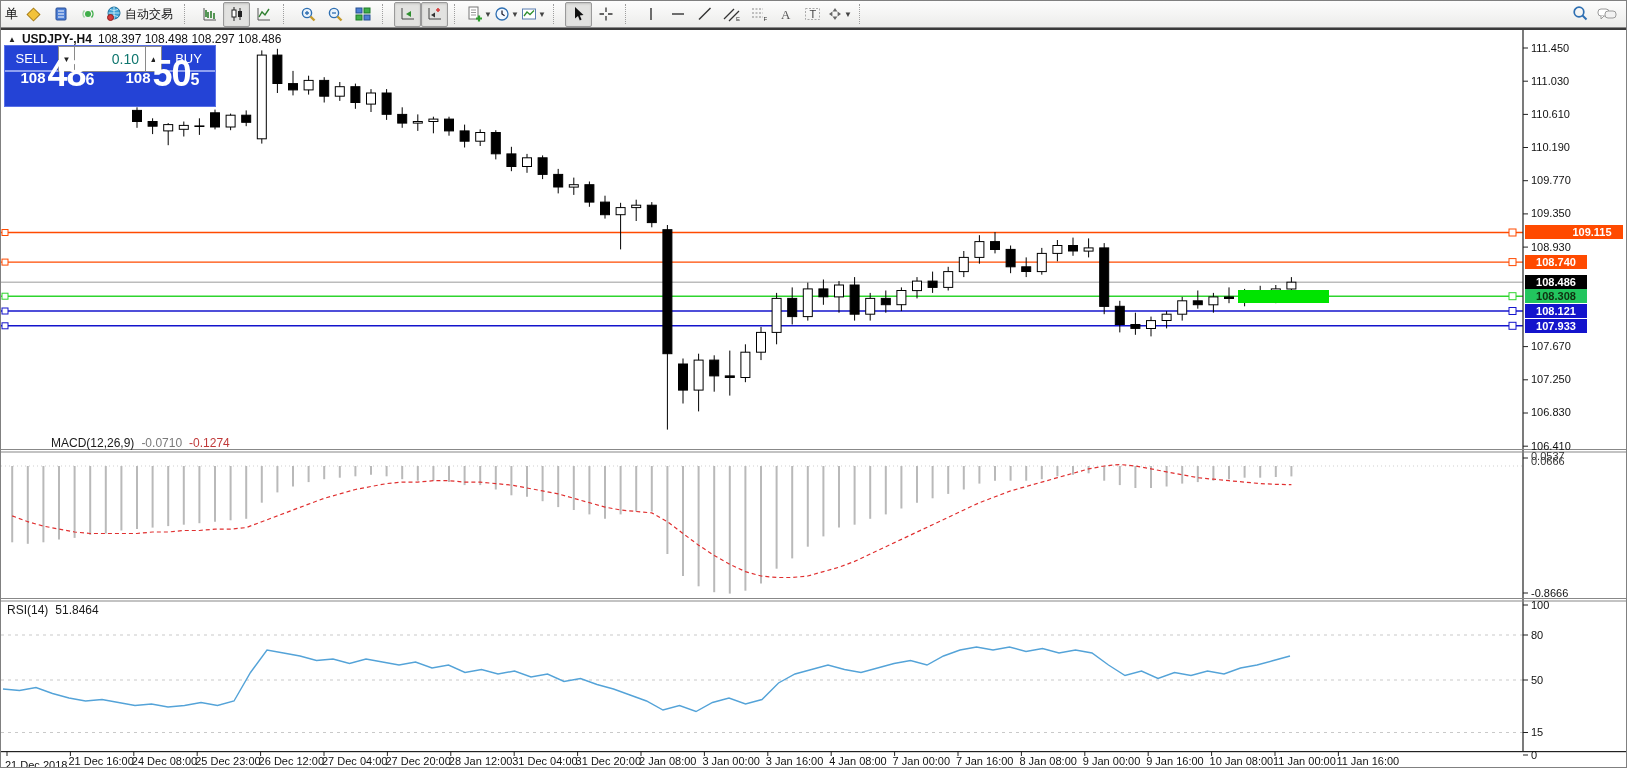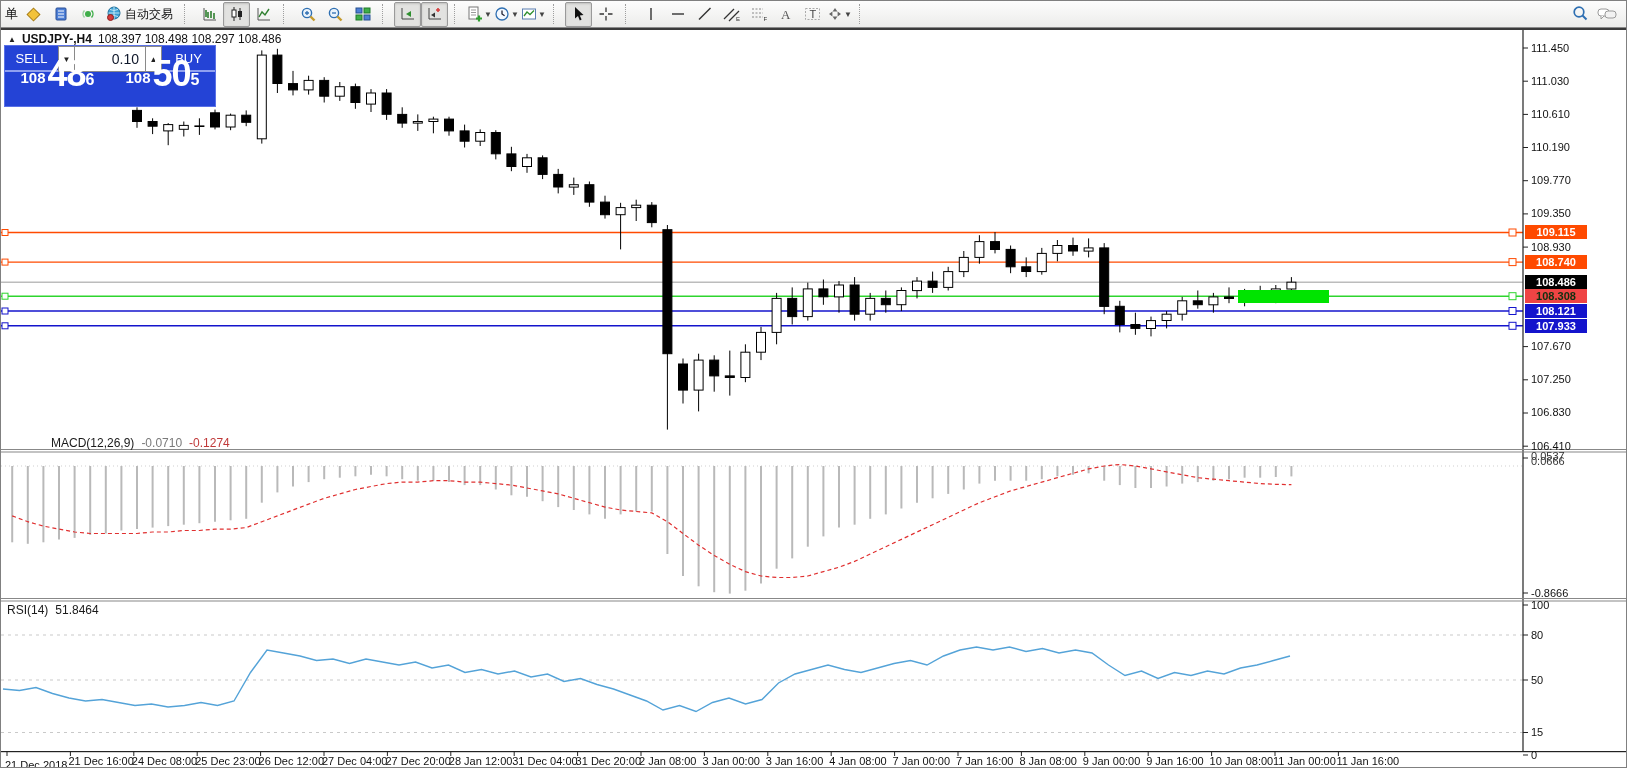--- a/index.html
+++ b/index.html
@@ -24,21 +24,21 @@
   .collapse{font-size:8px;color:#222;}
   .title-sym{font-weight:bold;}
   
   .trade-panel{position:absolute;left:3px;top:44px;width:212px;height:62px;background:#2443d6;z-index:25;
                border:1px solid #5a71e6;box-sizing:border-box;}
   .tp-row1{display:flex;height:26px;}
   .tp-btn{width:53px;display:flex;align-items:center;justify-content:center;color:#fff;font-size:13px;
           border-bottom:2px solid #8fa0f0;box-sizing:border-box;}
   .tp-spin{width:17px;background:#fff;border:1px solid #8a8a8a;box-sizing:border-box;display:flex;align-items:center;justify-content:center;font-size:8px;color:#222;}
   .tp-vol{width:70px;background:#fff;border:1px solid #8a8a8a;border-left:none;border-right:none;box-sizing:border-box;
-          display:flex;align-items:center;justify-content:flex-end;padding-right:6px;font-size:14px;color:#0f172a;}
+          display:flex;align-items:center;justify-content:flex-end;padding-right:6px;font-size:14px;color:#0f766e;}
   .tp-row2{display:flex;height:18px;}
   .tp-price{width:50%;display:flex;align-items:flex-end;justify-content:center;color:#fff;padding-bottom:1px;box-sizing:border-box;}
   .tp-price .pfx{font-size:15px;font-weight:bold;margin-right:2px;line-height:22px;}
   .tp-price .big{font-size:36px;font-weight:bold;line-height:30px;letter-spacing:-1px;}
   .tp-price .sup{font-size:16px;font-weight:bold;line-height:14px;align-self:flex-start;margin-top:1px;}
   
   .ind-label{position:absolute;z-index:20;font-size:12px;color:#1a1a1a;display:flex;gap:7px;}
   .ind-label .v1{color:#7a7a7a;} .ind-label .v2{color:#c03a3a;}
   .annotation{position:absolute;left:1066px;top:283px;z-index:22;font-size:23px;font-weight:bold;color:#00ce00;
               font-family:"DejaVu Sans","Liberation Sans",sans-serif;white-space:nowrap;}
@@ -599,24 +599,24 @@
       <div class="ax-label" style="left: 1530px; top: 73.68px;">111.030</div>
       <div class="ax-label" style="left: 1530px; top: 106.86px;">110.610</div>
       <div class="ax-label" style="left: 1530px; top: 140.04px;">110.190</div>
       <div class="ax-label" style="left: 1530px; top: 173.22px;">109.770</div>
       <div class="ax-label" style="left: 1530px; top: 206.4px;">109.350</div>
       <div class="ax-label" style="left: 1530px; top: 239.58px;">108.930</div>
       <div class="ax-label" style="left: 1530px; top: 339.12px;">107.670</div>
       <div class="ax-label" style="left: 1530px; top: 372.3px;">107.250</div>
       <div class="ax-label" style="left: 1530px; top: 405.48px;">106.830</div>
       <div class="ax-label" style="left: 1530px; top: 438.66px;">106.410</div>
-      <div class="ax-badge" style="top: 224.465px; background: rgb(255, 74, 0); color: rgb(255, 255, 255);">109.115</div>
+      <div class="ax-badge" style="top: 224.465px; background: rgb(255, 74, 0); color: rgb(255, 255, 255); padding-left: 36px;">109.115</div>
       <div class="ax-badge" style="top: 254.09px; background: rgb(255, 74, 0); color: rgb(255, 255, 255);">108.740</div>
       <div class="ax-badge" style="top: 274.156px; background: rgb(0, 0, 0); color: rgb(255, 255, 255);">108.486</div>
-      <div class="ax-badge" style="top: 288.218px; background: #ef4444; color: rgb(16, 48, 16);">108.308</div>
+      <div class="ax-badge" style="top: 288.218px; background: #22c55e; color: rgb(16, 48, 16);">108.308</div>
       <div class="ax-badge" style="top: 302.991px; background: rgb(20, 20, 204); color: rgb(255, 255, 255);">108.121</div>
       <div class="ax-badge" style="top: 317.843px; background: rgb(20, 20, 204); color: rgb(255, 255, 255);">107.933</div>
       <div class="ax-label" style="left: 1530px; top: 453.5px; color: rgb(51, 51, 51);">0.0666</div>
       <div class="ax-label" style="left: 1530px; top: 448.5px; color: rgb(51, 51, 51);">0.0537</div>
       <div class="ax-label" style="left: 1530px; top: 585.5px;">-0.8666</div>
       <div class="ax-label" style="left: 1530px; top: 597.5px;">100</div>
       <div class="ax-label" style="left: 1530px; top: 627.5px;">80</div>
       <div class="ax-label" style="left: 1530px; top: 672.5px;">50</div>
       <div class="ax-label" style="left: 1530px; top: 725px;">15</div>
       <div class="ax-label" style="left: 1530px; top: 747.5px;">0</div>

